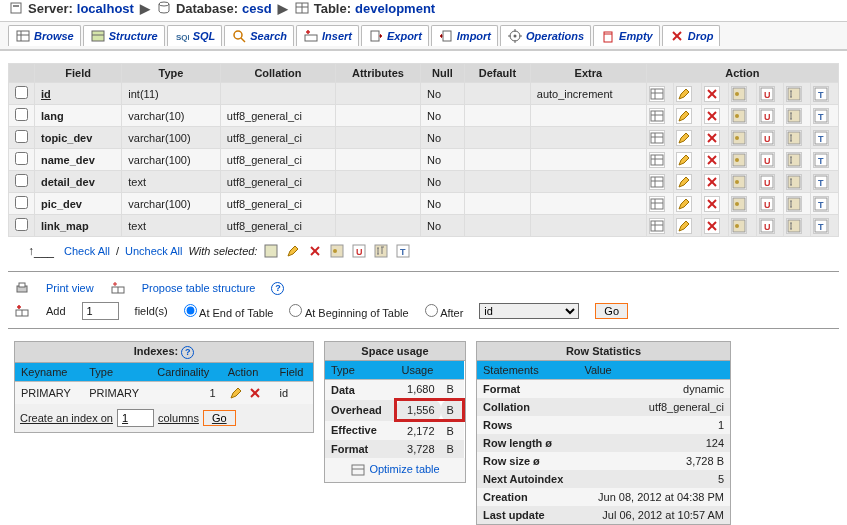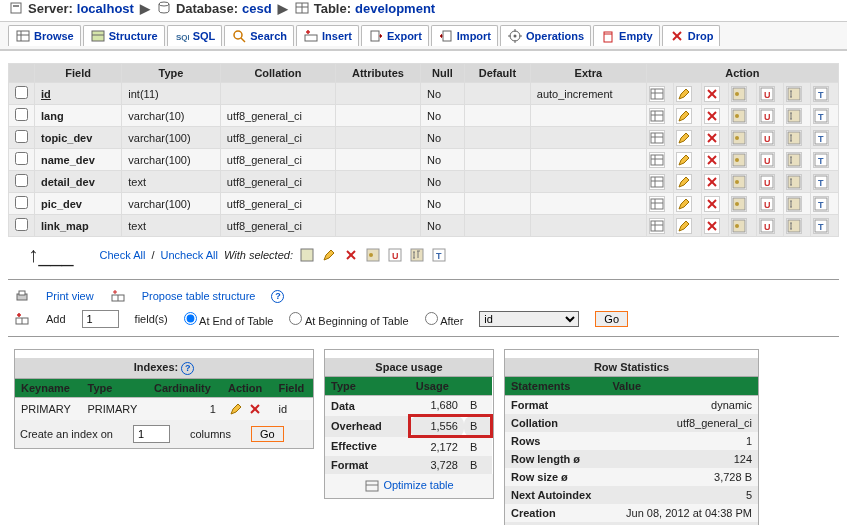--- a/index.html
+++ b/index.html
@@ -6,40 +6,40 @@
   body { font-family: Verdana, Arial, sans-serif; font-size: 11px; color: #222; background: #fff; width: 847px; }
   a { color: #0055cc; text-decoration: none; }
   .breadcrumb { padding: 0 8px 5px 8px; font-size: 13px; font-weight: bold; color: #0033aa; display: flex; align-items: center; gap: 4px; flex-wrap: wrap; }
   .breadcrumb .sep { color: #555; margin: 0 2px; }
   .breadcrumb .lbl { color: #333; }
   .breadcrumb .val { color: #0033aa; }
   .icon { display: inline-flex; align-items: center; justify-content: center; width: 16px; height: 16px; vertical-align: middle; }
   .icon svg { display: block; }
   .tabs { display: flex; gap: 2px; padding: 3px 8px; border-bottom: 2px solid #ccc; border-top: 1px solid #ccc; background: #f7f7f7; }
   .tab { display: flex; align-items: center; gap: 3px; border: 1px solid #bbb; border-bottom: none; padding: 2px 6px; background: #fff; font-size: 11px; color: #0033aa; cursor: pointer; border-radius: 2px 2px 0 0; }
-  .tab .label { font-weight: bold; }
+  .tab .label { font-weight: bold; font-style: italic; }
   .content { padding: 12px 8px 0 8px; }
   table.cols { border-collapse: collapse; width: 100%; }
   table.cols th, table.cols td { border: 1px solid #ddd; padding: 3px 6px; vertical-align: middle; }
   table.cols th { background: #d9d9d9; font-weight: bold; text-align: center; }
   table.cols tr.odd { background: #e9e9e9; }
   table.cols tr.even { background: #f6f6f6; }
   .check-row { padding: 6px 4px 10px 20px; display: flex; align-items: center; gap: 6px; font-style: normal; }
-  .check-row .arrow { font-size: 21px; margin-right: 20px; }
+  .check-row .arrow { font-size: 12px; margin-right: 4px; }
   .check-row em { font-style: italic; }
   hr.sep { border: none; border-top: 1px solid #999; margin: 2px 0 8px 0; }
   .toolrow { display: flex; align-items: center; gap: 16px; padding: 0 0 6px 6px; flex-wrap: wrap; }
   input[type=text] { border: 1px solid #888; padding: 2px 4px; font-size: 11px; }
   button.go { border: 1px solid #f97316; background: #eee; padding: 1px 8px; font-size: 11px; cursor: pointer; }
   select { font-size: 11px; border: 1px solid #666; }
   .lower { display: flex; gap: 10px; padding: 4px 6px 20px 6px; align-items: flex-start; }
   .panel { border: 1px solid #aaa; }
-  .panel .ptitle { background: #d9d9d9; text-align: center; font-weight: bold; padding: 3px 12px; border-bottom: 1px solid #aaa; margin-top: 8px; }
+  .panel .ptitle { background: #d9d9d9; text-align: center; font-weight: bold; padding: 3px 12px; border-bottom: 1px solid #aaa; }
   .panel table { border-collapse: collapse; width: 100%; }
-  .panel th { background: #15803d; font-weight: bold; padding: 3px 6px; border-bottom: 1px solid #bbb; text-align: left; }
+  .panel th { background: #0ea5e9; font-weight: normal; padding: 3px 6px; border-bottom: 1px solid #bbb; text-align: left; }
   .panel td { padding: 3px 6px; }
   .panel tr:nth-child(odd) td { background: #f5f5f5; }
   .panel tr:nth-child(even) td { background: #e9e9e9; }
   .panel .r { text-align: right; }
   .overhead-box { border: 3px solid #cc2222; border-radius: 8px; padding: 0 1px; }
   .q { display: inline-block; width: 13px; height: 13px; border: 1px solid #0055cc; border-radius: 50%; color: #0055cc; font-size: 9px; text-align: center; line-height: 11px; font-weight: bold; cursor: help; }
   .optimize { text-align: center; padding: 4px; background: #f5f5f5; }
 </style>
 </head>
 <body>
@@ -667,29 +667,29 @@
                 </span> <span class="icon">
                   <svg width="14" height="14">
                     <line x1="3" y1="3" x2="11" y2="11" stroke="#cc2222" stroke-width="2"></line>
                     <line x1="11" y1="3" x2="3" y2="11" stroke="#cc2222" stroke-width="2"></line>
                   </svg>
                 </span></td>
               <td>id</td>
             </tr>
           </tbody>
     </table>
-    <div style="padding:5px; background:#f0f0f0; display:flex; align-items:center; gap:20px;">
+    <div style="padding:5px; background:#f0f0f0; display:flex; align-items:center; gap:4px;text-decoration:underline;">
       <span>Create an index on</span>
       <input type="text" size="2" value="1" style="">
       <span>columns</span>
       <button class="go">Go</button>
     </div>
   </div>
 
-  <div class="panel" style="width:170px;">
+  <div class="panel" style="width:142px;">
     <div class="ptitle">Space usage</div>
     <table>
       <thead>
             <tr id="spacehead">
               <th>Type</th>
               <th colspan="2">Usage</th>
             </tr>
           </thead>
       <tbody id="spacebody">
             <tr>

